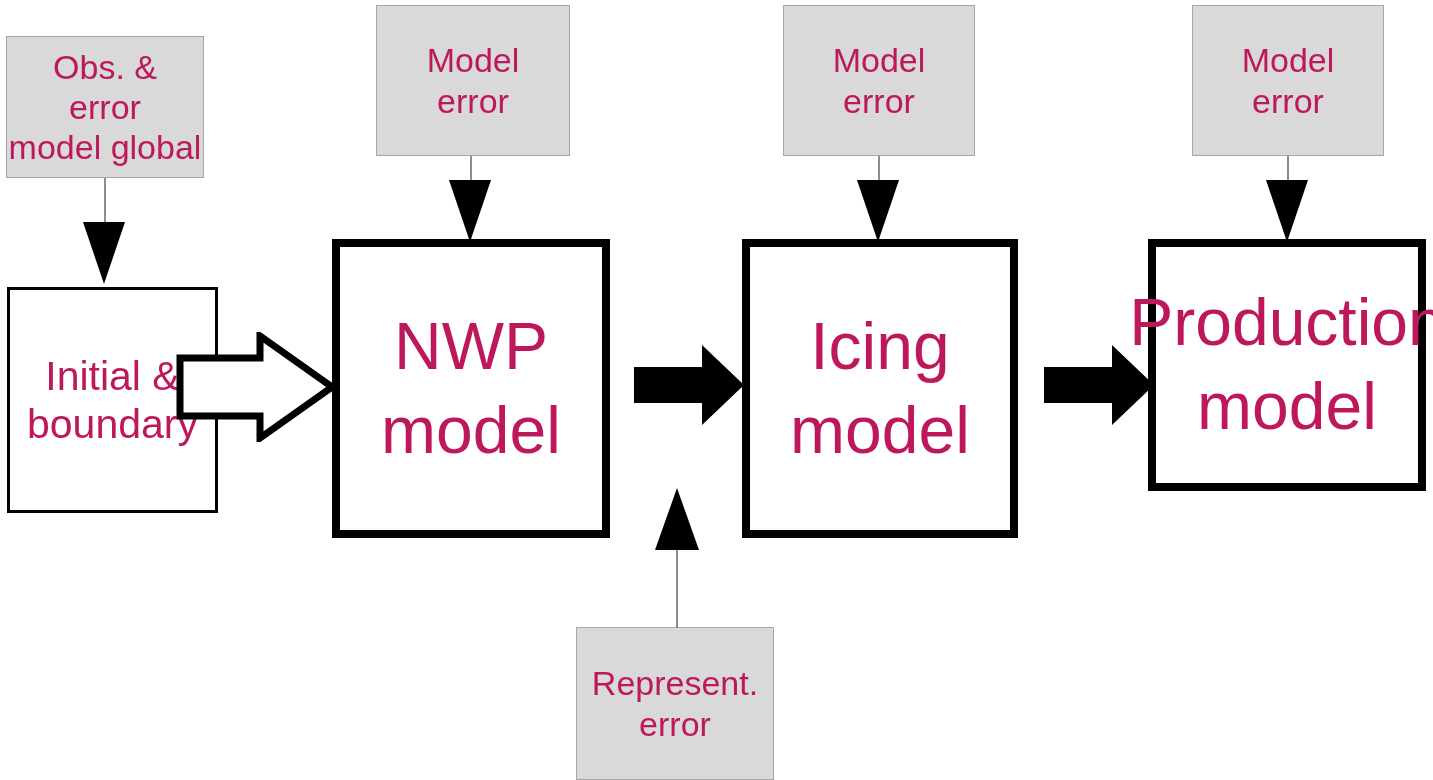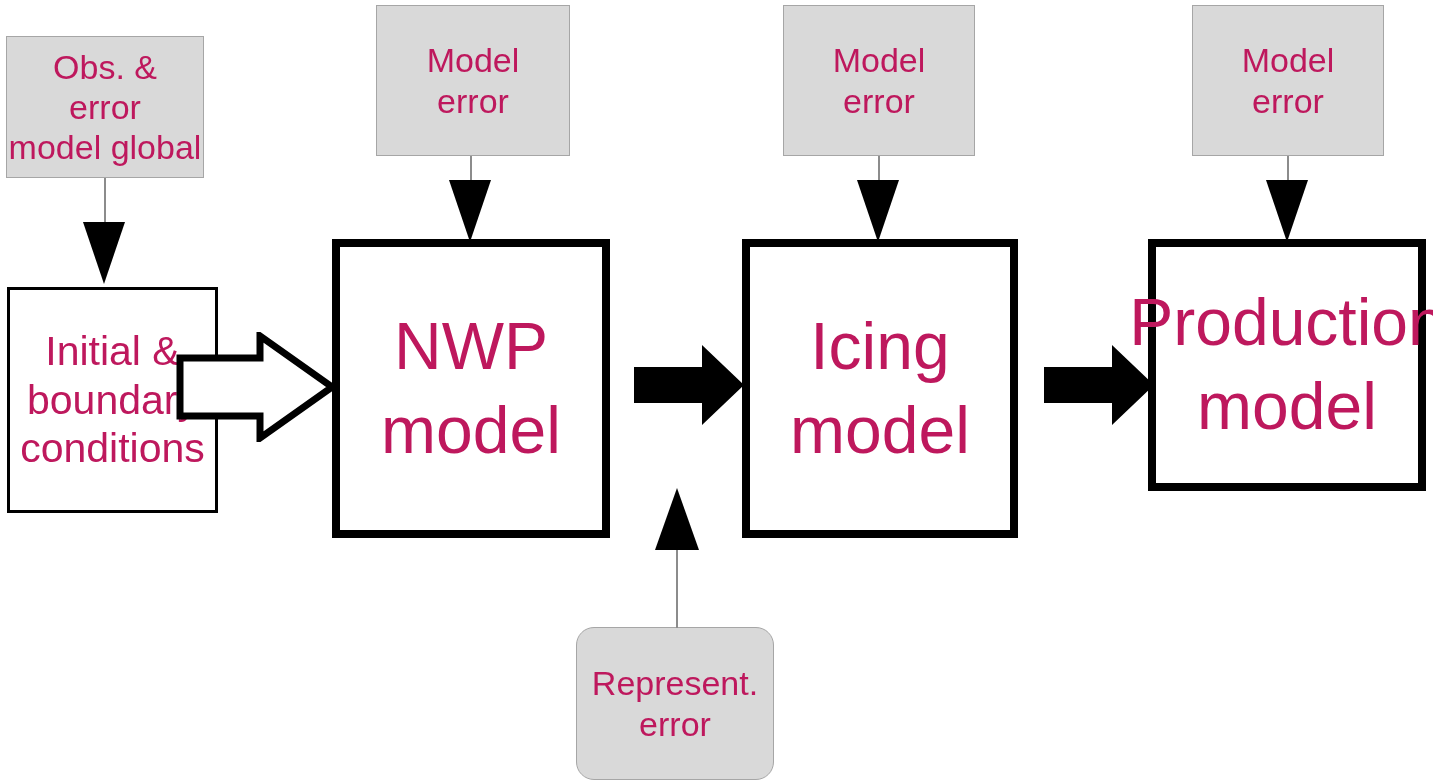--- a/index.html
+++ b/index.html
@@ -108,41 +108,40 @@
   <div class="node error-box" style="left:783px; top:5px; width:192px; height:151px;">
     <span class="line">Model</span>
     <span class="line">error</span>
   </div>
 
   <div class="node error-box" style="left:1192px; top:5px; width:192px; height:151px;">
     <span class="line">Model</span>
     <span class="line">error</span>
   </div>
 
-  <div class="node error-box" style="left:576px; top:627px; width:198px; height:153px;border-radius:18px;">
+  <div class="node error-box" style="left:576px; top:627px; width:198px; height:153px;">
     <span class="line">Represent.</span>
     <span class="line">error</span>
   </div>
 
   <div class="connector" style="left:104px; top:178px; height:54px;"></div>
   <div class="connector" style="left:470px; top:156px; height:32px;"></div>
   <div class="connector" style="left:878px; top:156px; height:32px;"></div>
   <div class="connector" style="left:1287px; top:156px; height:32px;"></div>
   <div class="connector" style="left:676px; top:546px; height:82px;"></div>
 
   <div class="arrowhead-down" style="left:83px; top:222px;"></div>
   <div class="arrowhead-down" style="left:449px; top:180px;"></div>
   <div class="arrowhead-down" style="left:857px; top:180px;"></div>
   <div class="arrowhead-down" style="left:1266px; top:180px;"></div>
   <div class="arrowhead-up" style="left:655px; top:488px;"></div>
 
   <div class="node thin-box" style="left:7px; top:287px; width:211px; height:226px;">
     <span class="line">Initial &amp;</span>
     <span class="line">boundary</span>
-    <span class="line">conditions</span>
   </div>
 
   <div class="block-arrow layer-top" style="left:176px; top:332px;">
     <svg width="160" height="110" viewBox="0 0 160 110">
       <polygon points="4,26 84,26 84,4 156,55 84,106 84,84 4,84" fill="#ffffff" stroke="#000000" stroke-width="7" stroke-linejoin="miter"></polygon>
     </svg>
   </div>
 
   <div class="node thick-box" style="left:332px; top:239px; width:278px; height:299px;">
     <span class="line">NWP</span>

